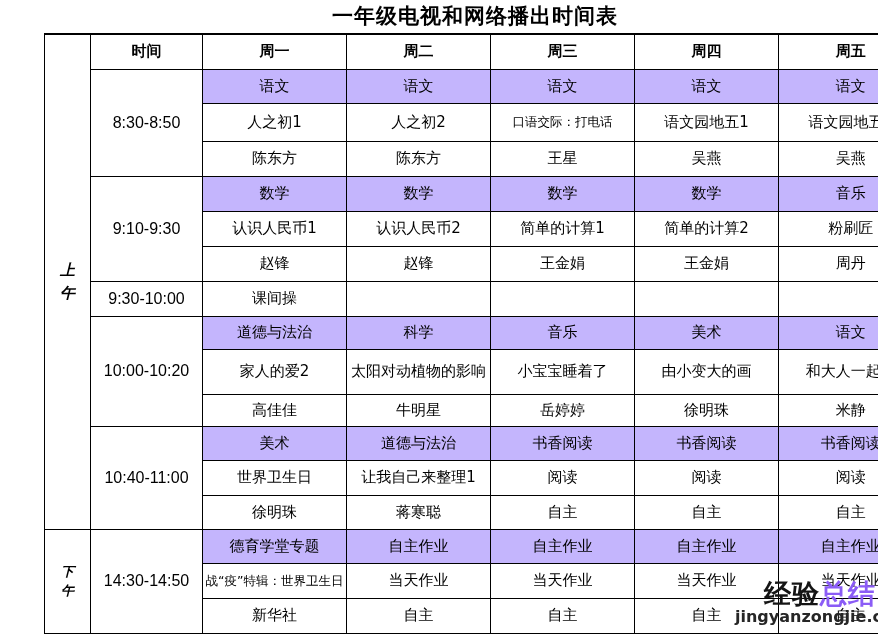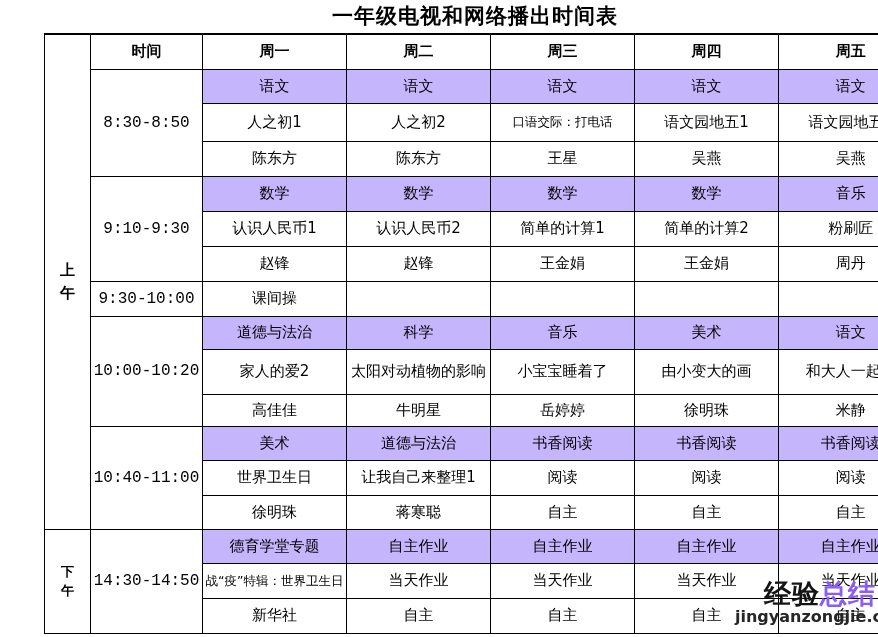--- a/index.html
+++ b/index.html
@@ -10,23 +10,23 @@
          font-family:"Liberation Serif","DejaVu Serif",serif;letter-spacing:1px;}
 
   table{border-collapse:collapse;table-layout:fixed;width:878px;}
   td{border:1px solid #000;text-align:center;vertical-align:middle;
      font-size:15px;padding:0 2px;overflow:hidden;}
   table{border-top:2px solid #000;}
   td:last-child{border-right:none;}
 
   .hdr td{font-weight:bold;font-size:15px;font-family:"Liberation Serif","DejaVu Serif",serif;}
   .subj td.day{background:#c4b5fd;}
-  .time{font-family:Liberation Mono, monospace;font-size:16px;margin-top:10px;}
+  .time{font-family:Liberation Sans, sans-serif;font-size:16px;margin-top:10px;}
   .period{font-weight:bold;font-size:13px;font-family:"Liberation Serif","DejaVu Serif",serif;}
-  .period div{width:20px;margin:0 auto;word-break:break-all;line-height:1.5;}
+  .period div{width:20px;margin:0 auto;word-break:break-all;line-height:1.5;font-style:italic;}
   .small-text{font-size:12.5px;line-height:1.25;}
 
   
   .rh35{height:35px;} .rh34{height:34px;} .rh38{height:38px;}
   .rh33{height:33px;} .rh45{height:45px;} .rh32{height:32px;margin-top:28px;}
 
   .watermark{position:absolute;right:1px;top:580px;width:170px;text-align:center;line-height:1;}
   .wm-line1{font-size:27px;font-weight:900;letter-spacing:1px;color:#141414;}
   .wm-red{color:#8b5cf6;}
   .wm-site{font-size:16px;font-weight:bold;color:#262626;margin-top:2px;letter-spacing:0;}

